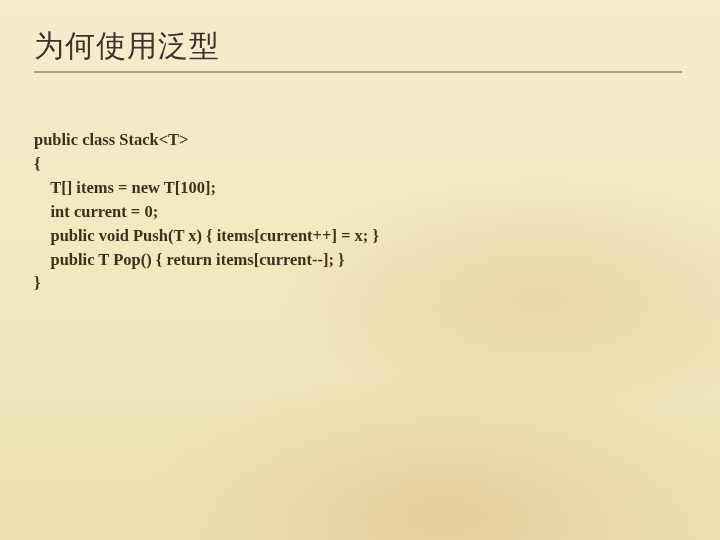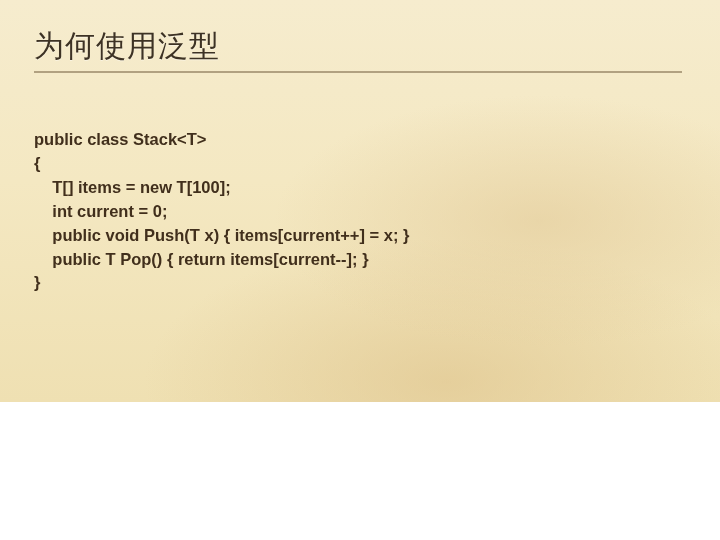--- a/index.html
+++ b/index.html
@@ -6,21 +6,21 @@
     margin: 0;
     padding: 0;
     width: 720px;
     height: 540px;
     overflow: hidden;
     font-family: "Microsoft YaHei", "SimSun", sans-serif;
   }
   .slide {
     position: relative;
     width: 720px;
-    height: 402px;
+    height: 540px;
     background:
       radial-gradient(ellipse 380px 180px at 75% 55%, rgba(225,200,150,0.55) 0%, rgba(225,200,150,0.0) 70%),
       radial-gradient(ellipse 420px 200px at 62% 95%, rgba(222,195,140,0.6) 0%, rgba(222,195,140,0.0) 72%),
       linear-gradient(180deg, #f6ecce 0%, #f4e8c2 45%, #efe0b2 100%);
     box-sizing: border-box;
   }
   .title {
     position: absolute;
     top: 26px;
     left: 34px;
@@ -30,21 +30,21 @@
     letter-spacing: 1px;
     padding-bottom: 4px;
     border-bottom: 2px solid rgba(120,100,70,0.55);
     width: 648px;
     text-shadow: 0 1px 0 rgba(255,255,255,0.4);
   }
   .code {
     position: absolute;
     top: 104px;
     left: 34px;
-    font-family: Liberation Sans, sans-serif;
+    font-family: Liberation Serif, serif;
     font-size: 16.5px;
     font-weight: bold;
     color: #412f1c;
     line-height: 1.45;
     white-space: pre;
   }
 </style>
 </head>
 <body>
 

